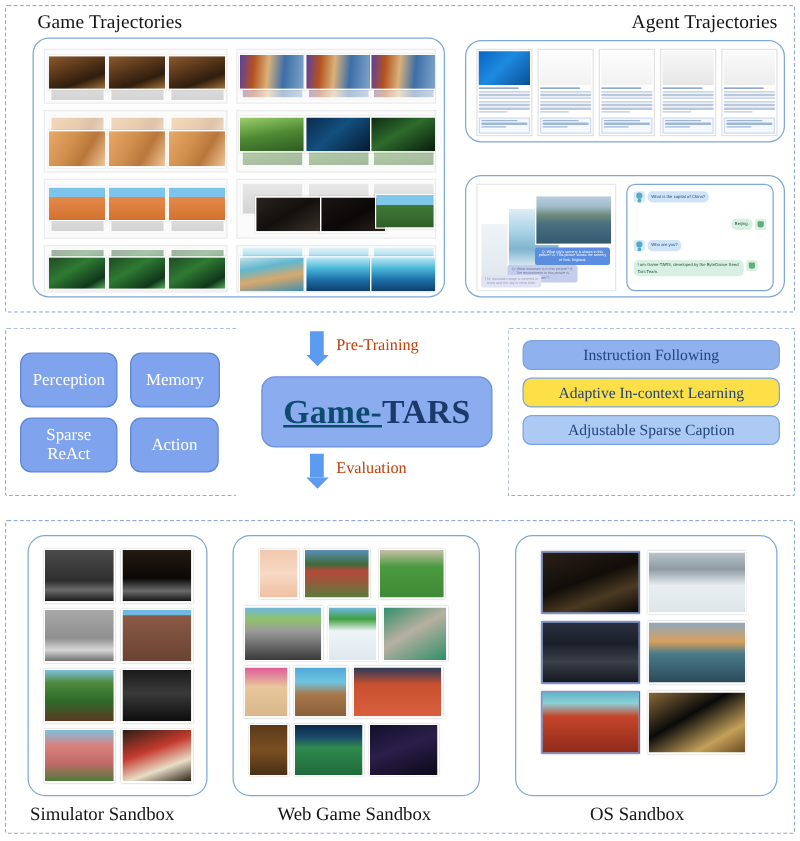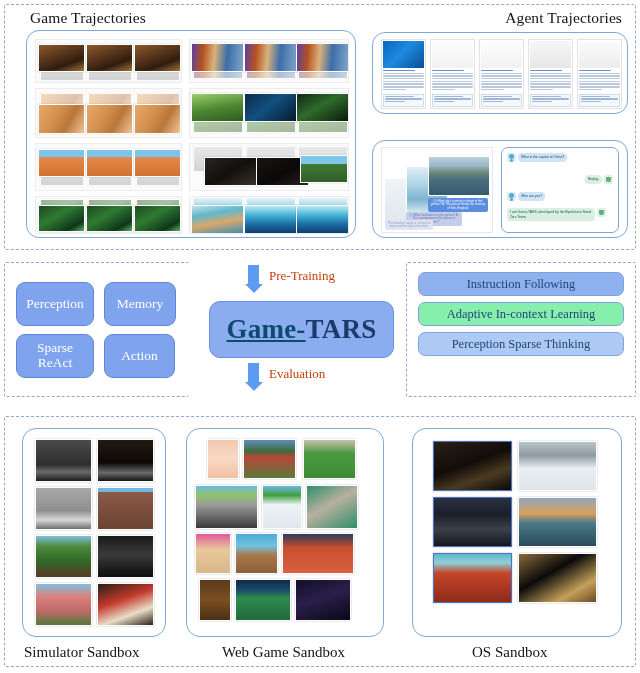--- a/index.html
+++ b/index.html
@@ -196,21 +196,21 @@
   #lbl-pre  { left:269px; top:268px; }
   #lbl-eval { left:269px; top:366px; }
 
   .feat-box {
     position:absolute; left:418px; width:206px; height:24px;
     border:1px solid #7fa3dd; border-radius:7px;
     display:flex; align-items:center; justify-content:center;
     color:#22457c; font-size:12.5px; white-space:nowrap;
   }
   #feat-0 { top:272px; background:#8fb2ef; }
-  #feat-1 { top:302px; background:#86efac; }
+  #feat-1 { top:302px; background:#fde047; }
   #feat-2 { top:332px; background:#accaf3; }
   #feat-3 { top:362px; background:#b7d2f5; }
 
   
   .sb-panel {
     position:absolute; border:1.3px solid #7fa8d8; border-radius:14px;
     background:#fff;
   }
   #sb-sim { left:22px;  top:428px; width:144px; height:209px; }
   #sb-web { left:186px; top:428px; width:198px; height:209px; }
@@ -515,21 +515,21 @@
   <div class="arrow-label" id="lbl-pre">Pre-Training</div>
 
   <div class="arrow" id="arrow-eval">
     <div class="shaft"></div>
       <div class="head"></div>
   </div>
   <div class="arrow-label" id="lbl-eval">Evaluation</div>
 
   <div class="feat-box" id="feat-0">Instruction Following</div>
   <div class="feat-box" id="feat-1">Adaptive In-context Learning</div>
-  <div class="feat-box" id="feat-2">Perception Sparse Thinking</div>
+  <div class="feat-box" id="feat-2">Adjustable Sparse Caption</div>
 
   <div class="dashed" id="sec-sandboxes"></div>
 
   <div class="sb-panel" id="sb-sim">
     <div class="thumb t-doom1" style="left:12px;  top:10px;  width:57px; height:43px;"></div>
     <div class="thumb t-doom2" style="left:74px;  top:10px;  width:57px; height:43px;"></div>
     <div class="thumb t-mcgray" style="left:12px;  top:58px;  width:57px; height:43px;"></div>
     <div class="thumb t-brick" style="left:74px;  top:58px;  width:57px; height:43px;"></div>
     <div class="thumb t-mcfor" style="left:12px;  top:106px; width:57px; height:43px;"></div>
     <div class="thumb t-mccave" style="left:74px;  top:106px; width:57px; height:43px;"></div>

